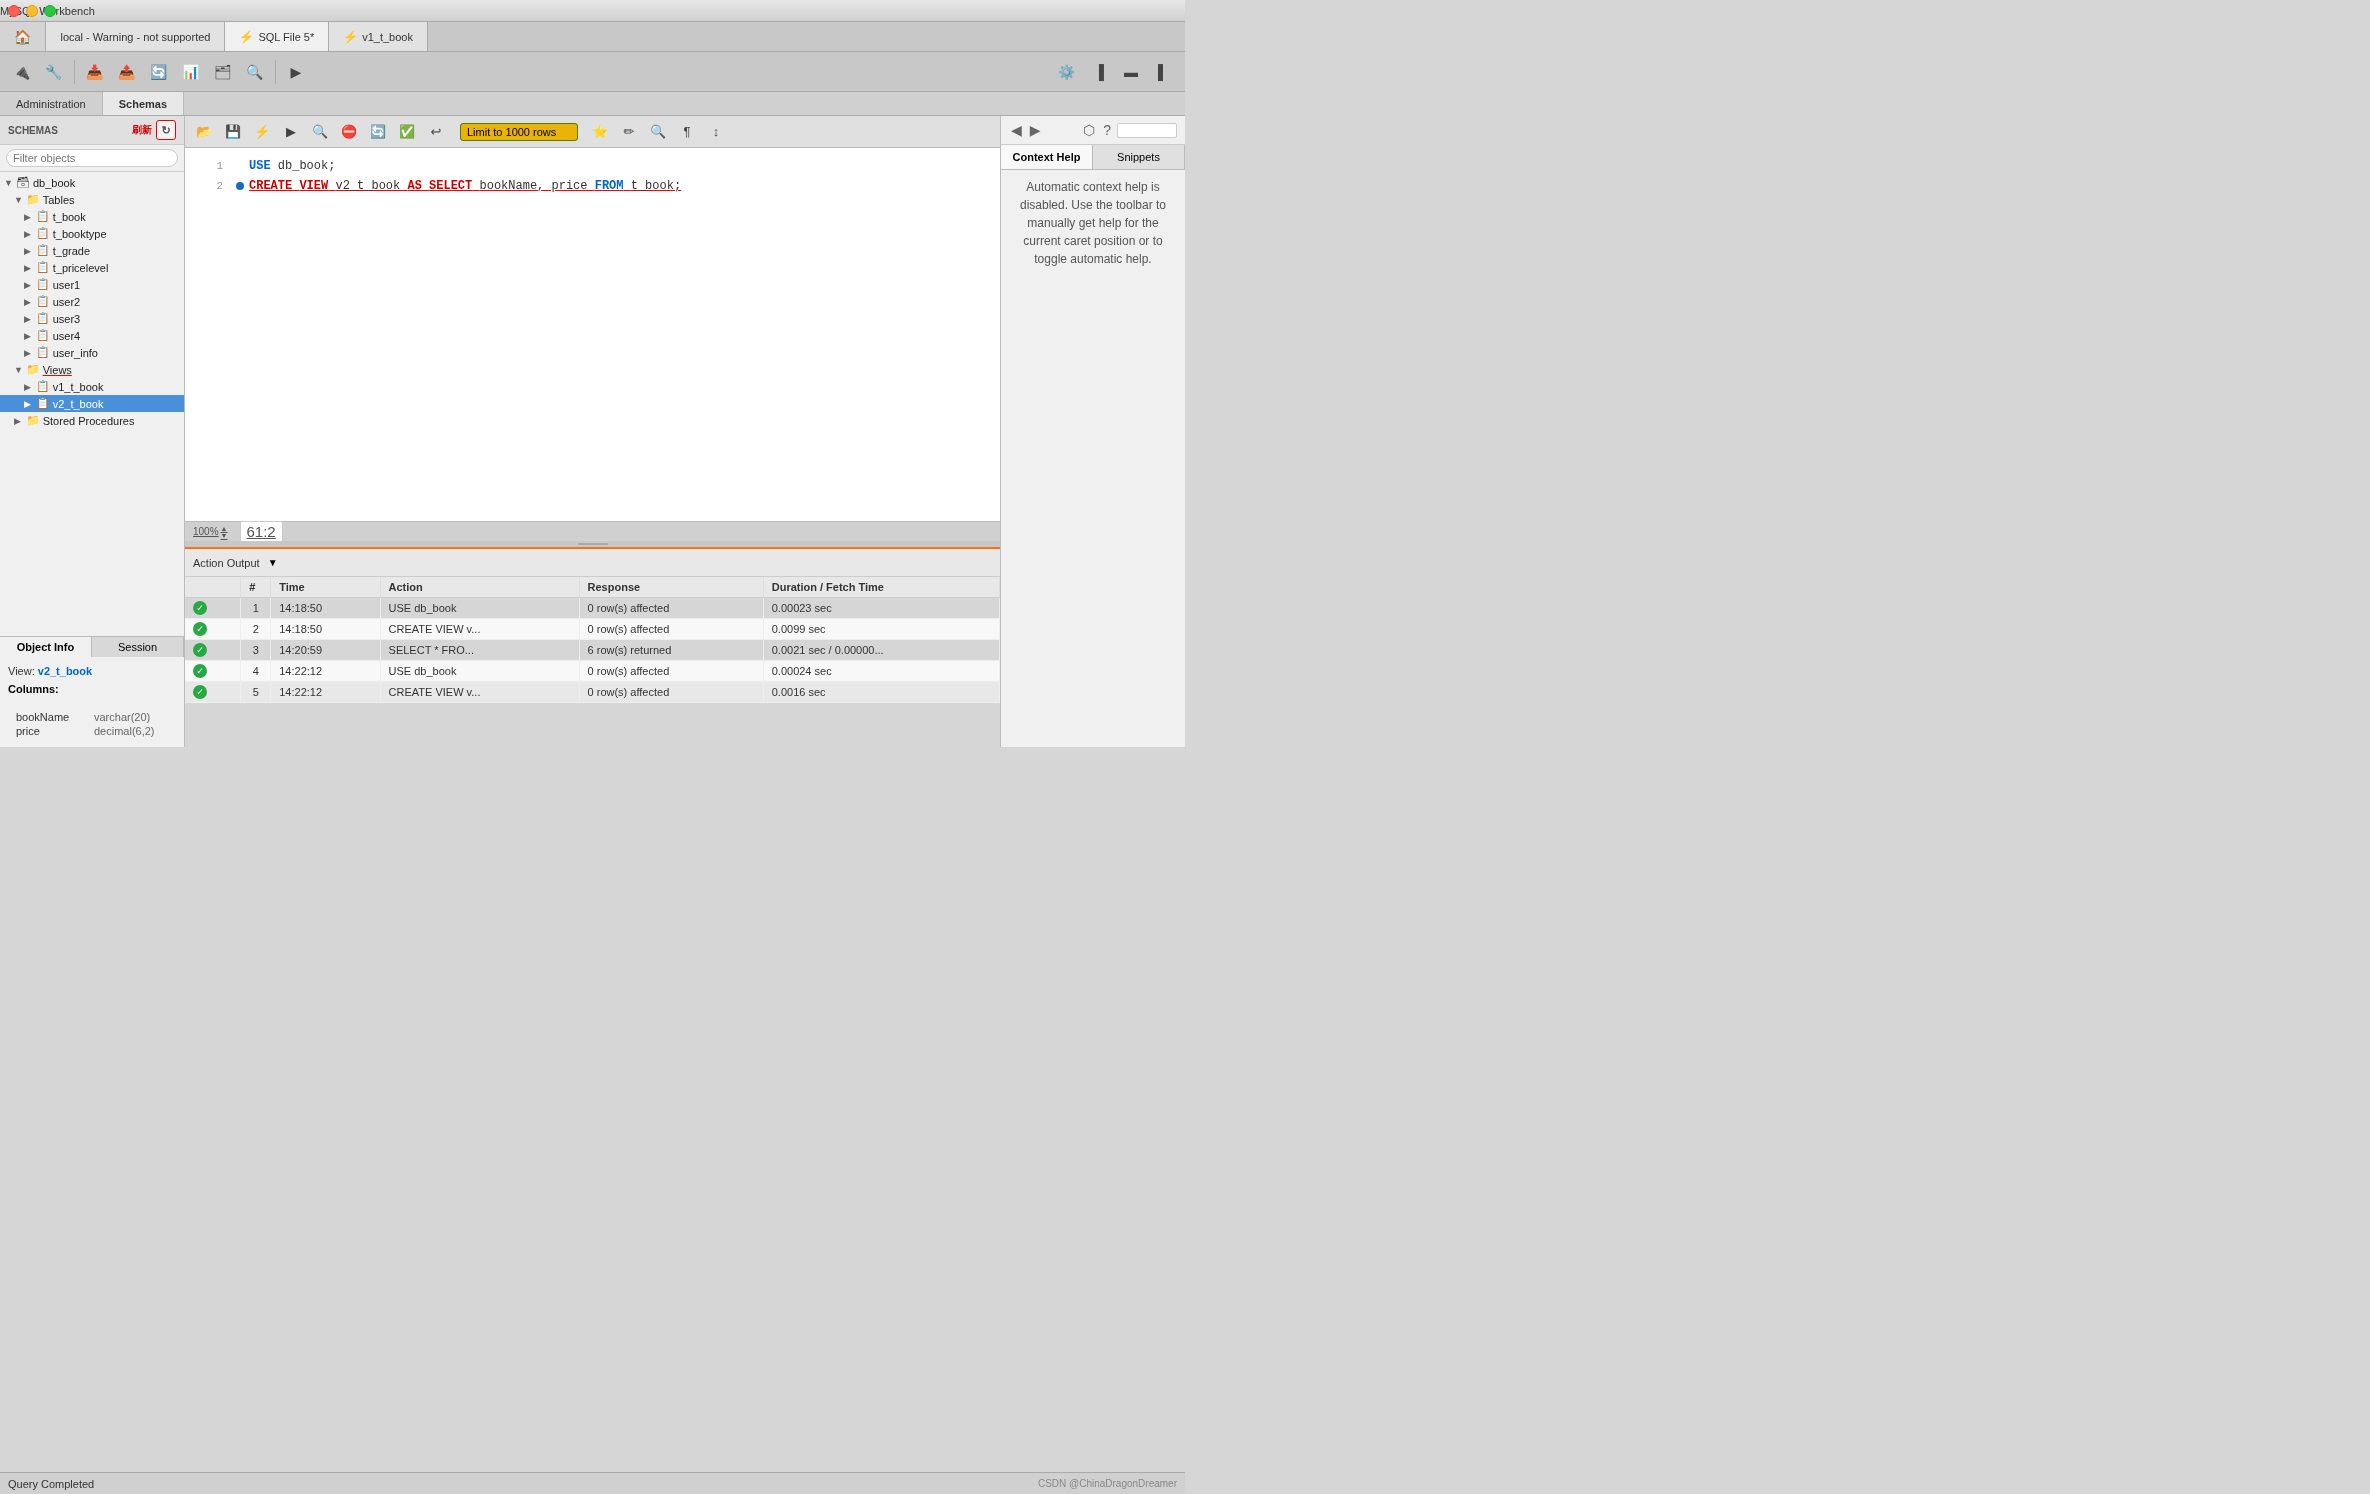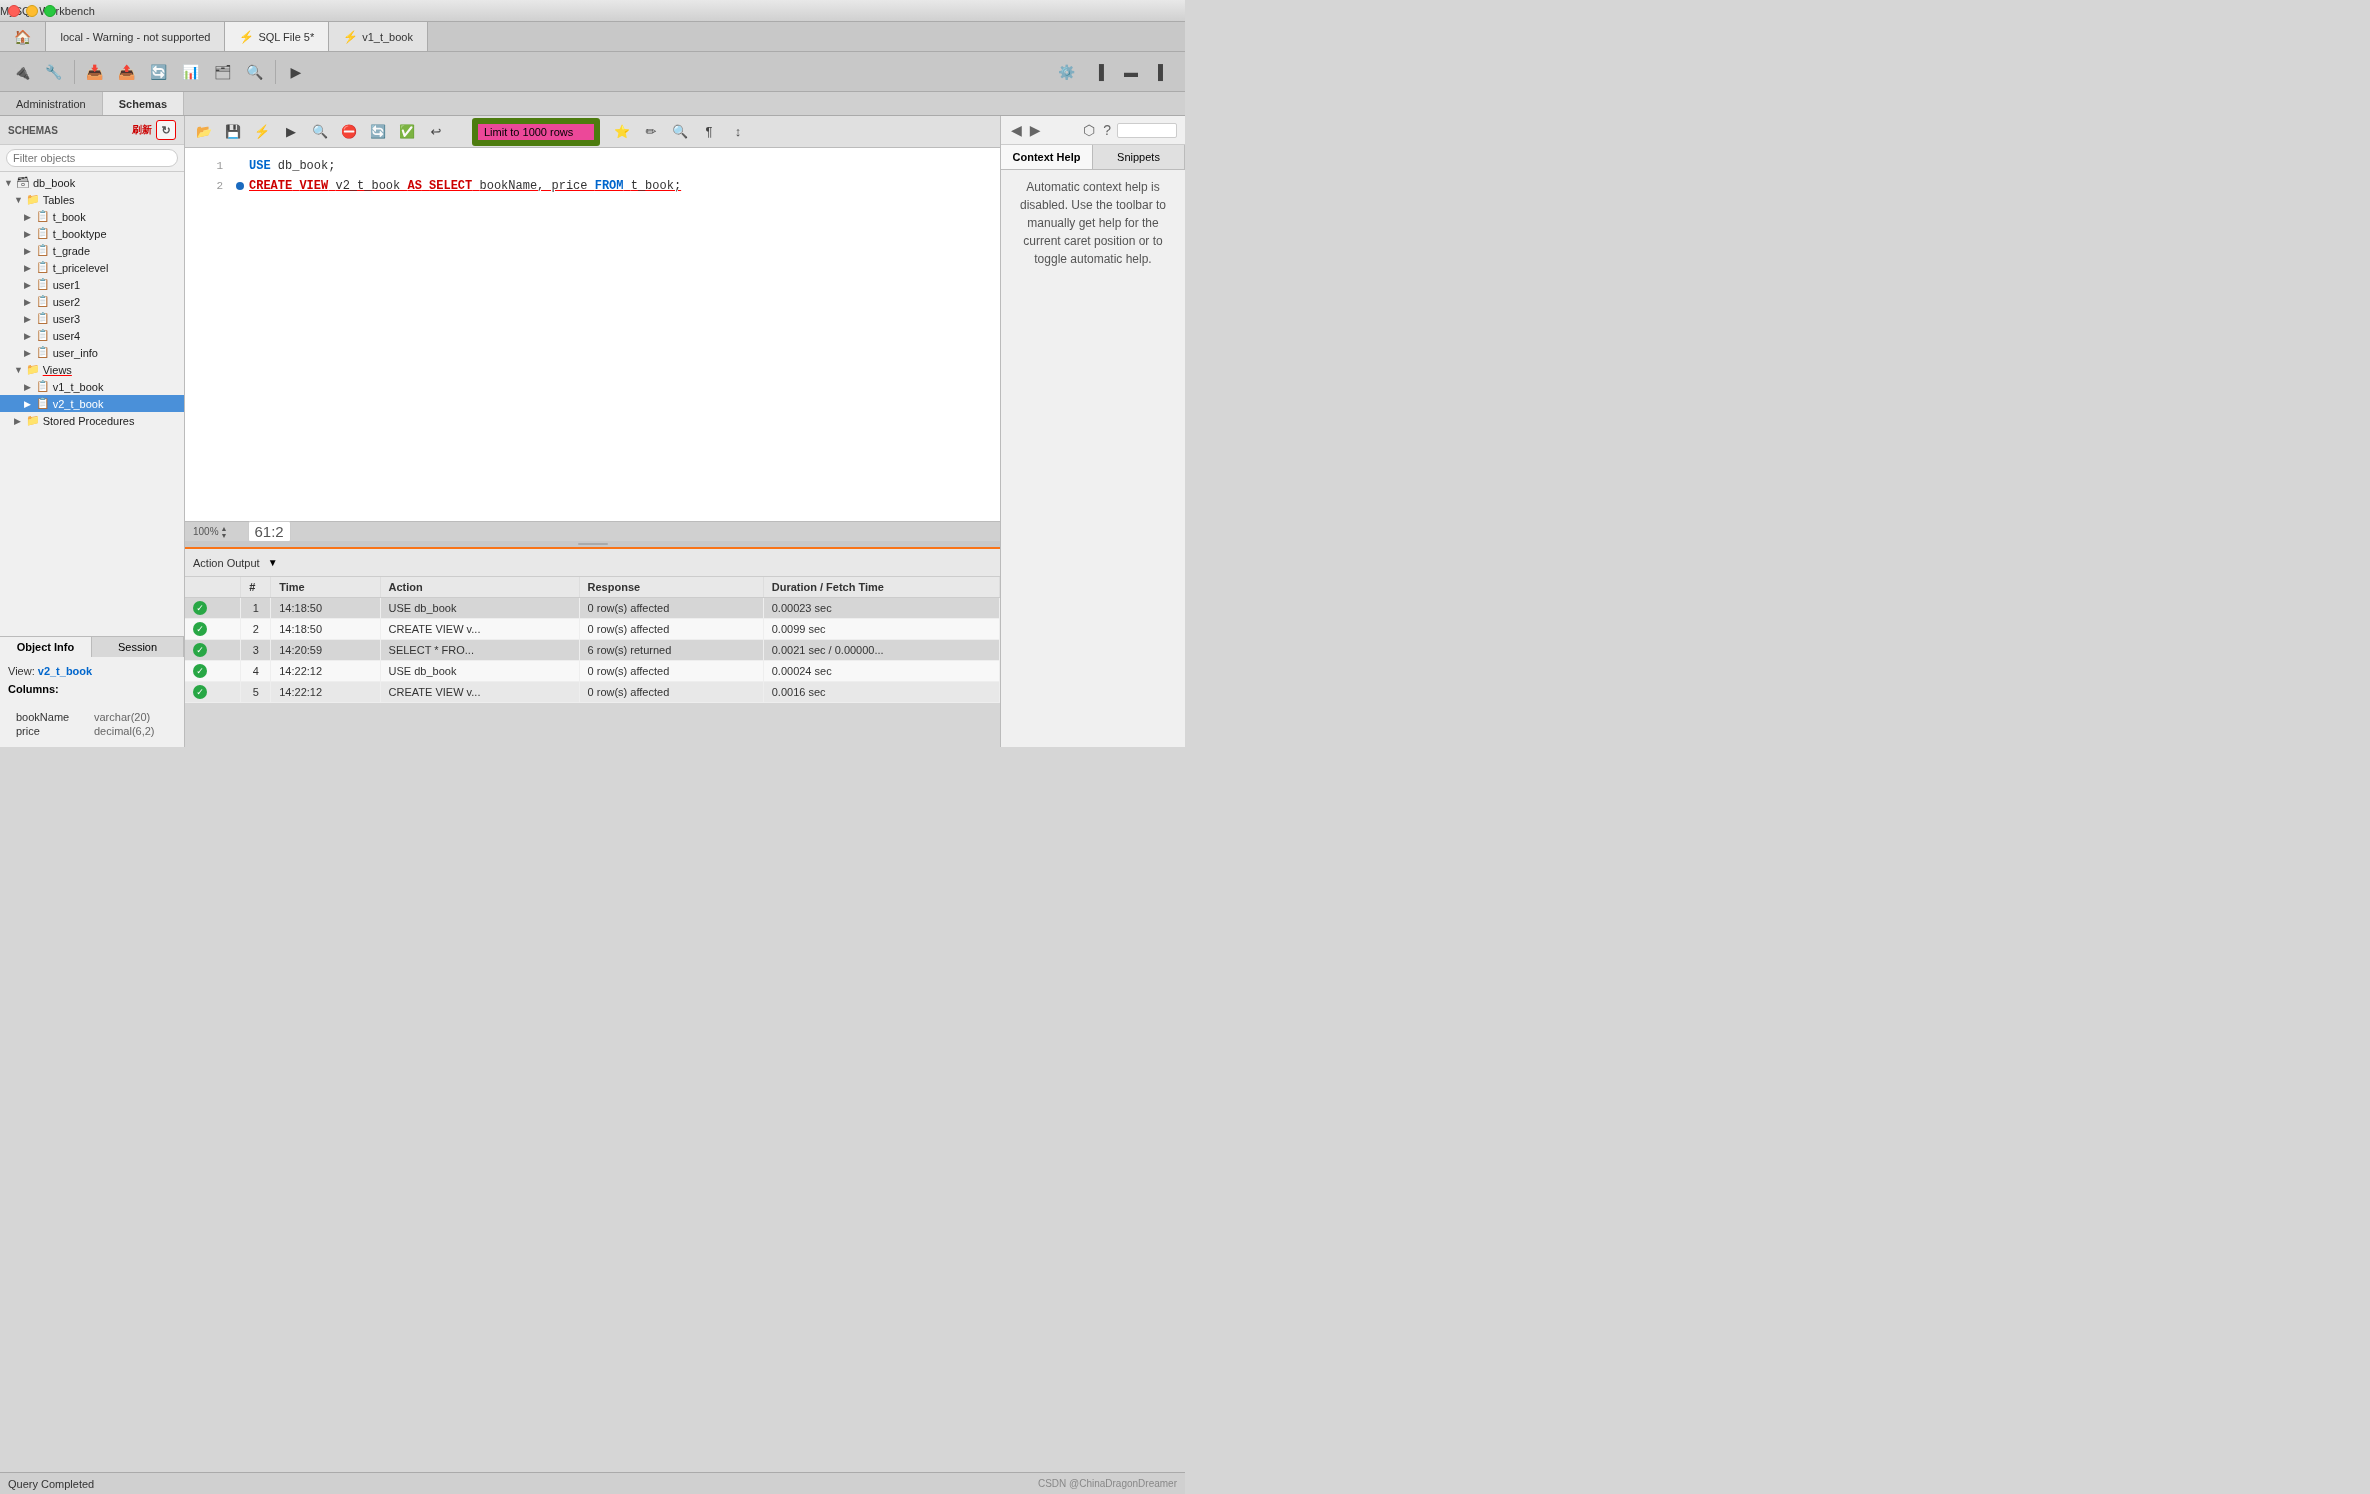--- a/index.html
+++ b/index.html
@@ -62,41 +62,41 @@
     .col-row { display: flex; gap: 8px; margin: 2px 0; padding-left: 8px; }
     .col-name { color: #333; min-width: 70px; }
     .col-type { color: #666; }
 
     
     .main-area { flex: 1; display: flex; flex-direction: column; }
 
     
     .sql-toolbar { height: 32px; background: #e0e0e0; display: flex; align-items: center; padding: 0 6px; gap: 3px; border-bottom: 1px solid #bbb; }
     .sql-tool-btn { width: 26px; height: 24px; display: flex; align-items: center; justify-content: center; cursor: pointer; border-radius: 2px; font-size: 13px; color: #444; }
-    .sql-limit-select { margin-left: 20px; border: 6px solid #4d7c0f; border-radius: 3px; padding: 2px 20px 2px 6px; font-size: 11px; background: #ec4899; appearance: none; -webkit-appearance: none; cursor: pointer; }
+    .sql-limit-select { margin-left: 8px; border: 1px solid #4d7c0f; border-radius: 3px; padding: 2px 20px 2px 6px; font-size: 11px; background: #eab308; appearance: none; -webkit-appearance: none; cursor: pointer; }
     .sql-limit-wrap { position: relative; }
     .sql-toolbar-right { display: flex; gap: 3px; margin-left: 6px; }
 
     
     .code-editor { flex: 1; background: white; padding: 8px 0; overflow: auto; font-family: 'Menlo', 'Monaco', 'Courier New', monospace; font-size: 12px; }
     .code-line { display: flex; align-items: center; min-height: 20px; padding: 0 8px; }
     .line-num { width: 30px; text-align: right; color: #999; font-size: 11px; margin-right: 12px; user-select: none; }
     .line-dot { width: 10px; display: flex; align-items: center; justify-content: center; margin-right: 4px; }
     .exec-dot { width: 8px; height: 8px; background: #1a6abf; border-radius: 50%; }
     .code-content { flex: 1; }
     .kw-use { color: #0066cc; font-weight: bold; }
     .kw-create { color: #cc0000; font-weight: bold; }
     .kw-view { color: #cc0000; font-weight: bold; }
     .kw-as { color: #cc0000; font-weight: bold; }
     .kw-select { color: #cc0000; font-weight: bold; }
     .kw-from { color: #0066cc; font-weight: bold; }
     .text-normal { color: #333; }
 
     
-    .status-bar { height: 20px; background: #d0d0d0; display: flex; align-items: center; padding: 0 8px; font-size: 10px; color: #555; border-top: 1px solid #bbb; gap: 20px; }
+    .status-bar { height: 20px; background: #d0d0d0; display: flex; align-items: center; padding: 0 8px; font-size: 10px; color: #555; border-top: 1px solid #bbb; gap: 12px; text-decoration: underline; }
     .zoom-control { display: flex; align-items: center; gap: 2px; }
     .zoom-spinner { display: flex; flex-direction: column; }
     .zoom-arrow { font-size: 7px; cursor: pointer; line-height: 1; }
     .pos-display { background: white; border: 1px solid #ccc; padding: 1px 6px; border-radius: 2px; font-size: 15px; }
 
     
     .output-area { height: 200px; border-top: 2px solid #f97316; display: flex; flex-direction: column; }
     .output-toolbar { height: 28px; background: #e8e8e8; display: flex; align-items: center; padding: 0 8px; border-bottom: 1px solid #ccc; gap: 8px; }
     .output-title { font-size: 11px; font-weight: 500; color: #333; }
     .output-arrow { font-size: 10px; cursor: pointer; }

